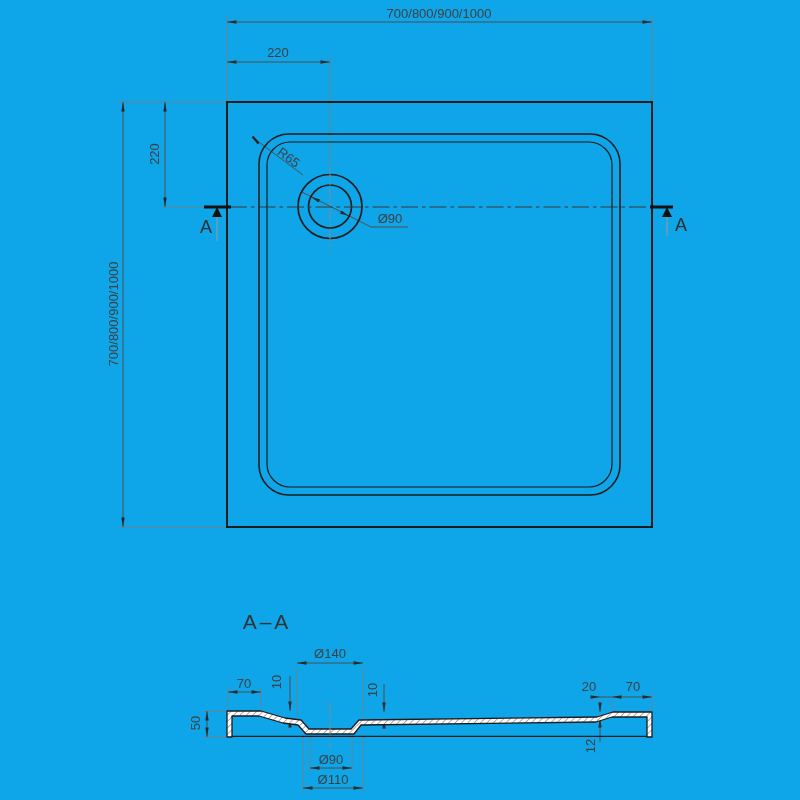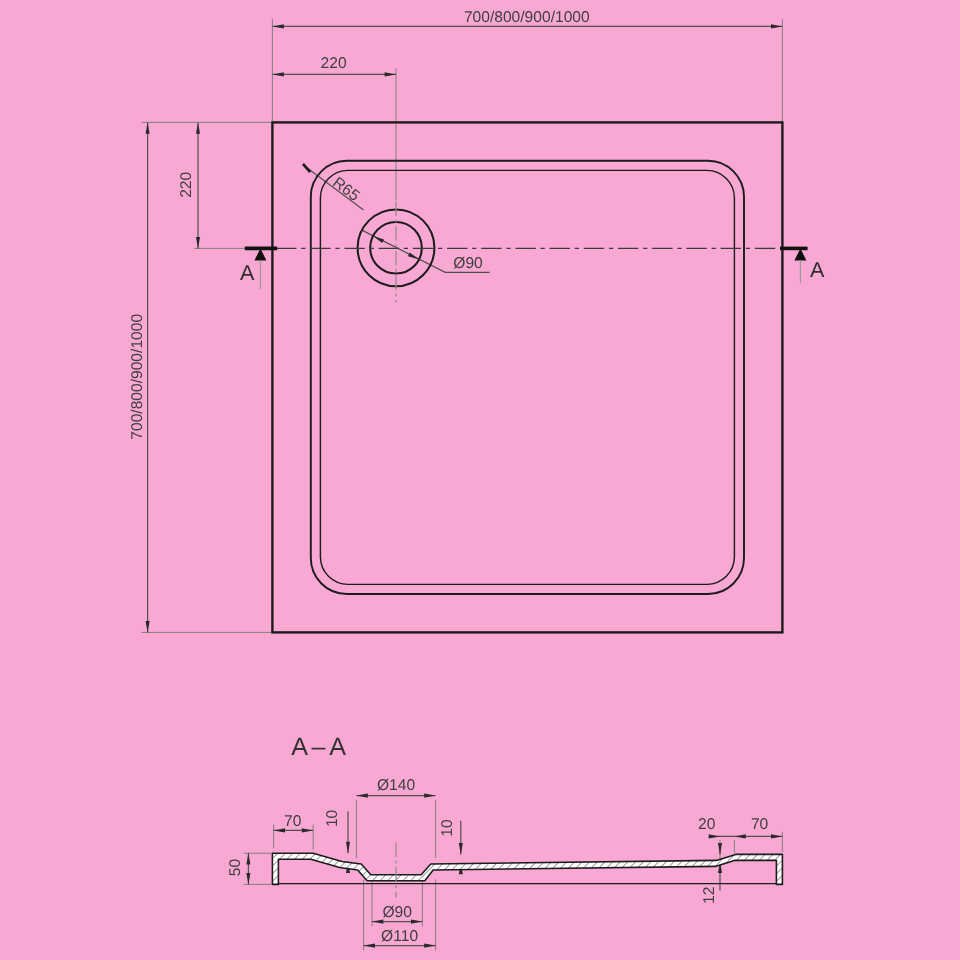--- a/index.html
+++ b/index.html
@@ -1,16 +1,16 @@
 <!DOCTYPE html>
 <html><head>
 <meta charset="utf-8">
 <style>
   html,body{margin:0;padding:0;background:#ffffff;}
-  .canvas{position:relative;width:800px;height:800px;background:#f9a8d4;overflow:hidden;}
+  .canvas{position:relative;width:800px;height:800px;background:#0ea5e9;overflow:hidden;}
   svg{display:block;}
   text{font-family:"Liberation Sans","DejaVu Sans",sans-serif;fill:#3f3f3f;}
   .dimtxt{font-size:13px;}
   .marker{font-size:18px;fill:#2e2e2e;}
   .title{font-size:21px;letter-spacing:3px;fill:#333;}
 </style>
 </head>
 <body>
 
 <div class="canvas">

